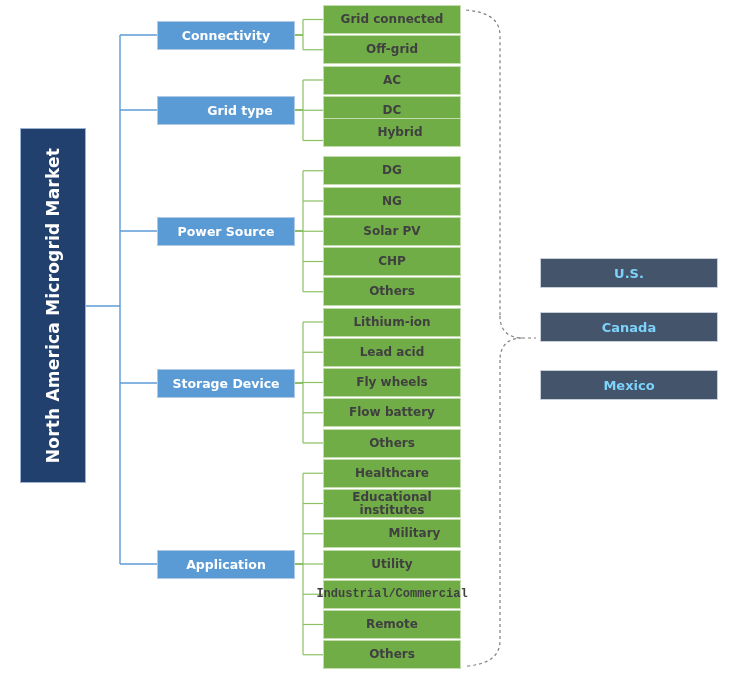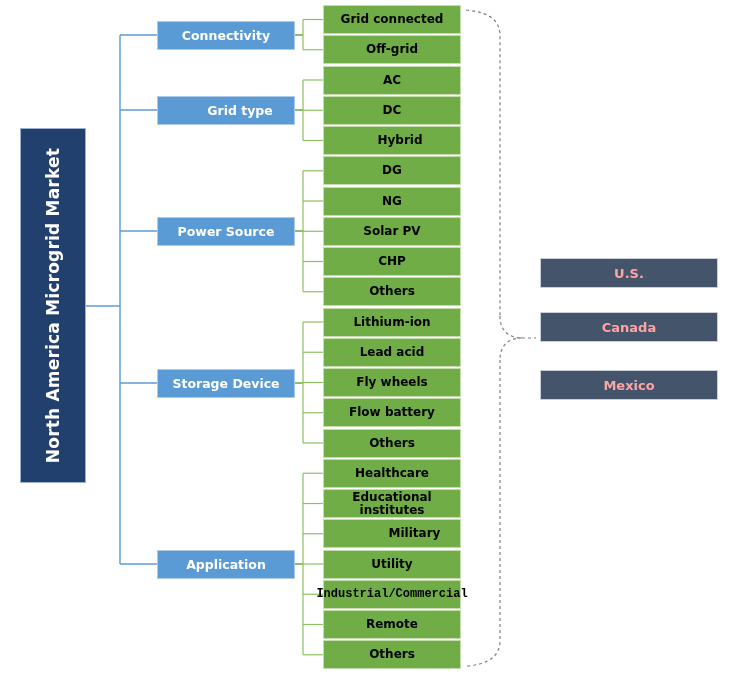--- a/index.html
+++ b/index.html
@@ -80,42 +80,42 @@
     height: 29px;
     background: #70AD47;
     border: 1px solid #C3DDAE;
     box-sizing: border-box;
     display: flex;
     align-items: center;
     justify-content: center;
     padding: 0 3px;
   }
   .leaf-label {
-    color: #000000;
+    color: #404040;
     font-size: 12px;
     font-weight: bold;
     text-align: center;
     line-height: 13px;
   }
 
   
   .region-box {
     position: absolute;
     left: 540px;
     width: 178px;
     height: 30px;
     background: #44546A;
     border: 1px solid #C9CFD8;
     box-sizing: border-box;
     display: flex;
     align-items: center;
     justify-content: center;
   }
   .region-label {
-    color: #fca5a5;
+    color: #7dd3fc;
     font-size: 13px;
     font-weight: bold;
     white-space: nowrap;
   }
 </style>
 </head>
 <body>
 
 <div id="canvas">
 
@@ -181,21 +181,21 @@
       </div>
       <div class="cat-box" style="top: 20.5px;">
         <span class="cat-label">Connectivity</span>
       </div>
       <div class="leaf-box" style="top: 65.5px;">
         <span class="leaf-label">AC</span>
       </div>
       <div class="leaf-box" style="top: 95.75px;">
         <span class="leaf-label">DC</span>
       </div>
-      <div class="leaf-box" style="top: 126px; padding-left: 19px;">
+      <div class="leaf-box" style="top: 118px; padding-left: 19px;">
         <span class="leaf-label">Hybrid</span>
       </div>
       <div class="cat-box" style="top: 95.5px; padding-left: 28px;">
         <span class="cat-label">Grid type</span>
       </div>
       <div class="leaf-box" style="top: 156.25px;">
         <span class="leaf-label">DG</span>
       </div>
       <div class="leaf-box" style="top: 186.5px;">
         <span class="leaf-label">NG</span>

